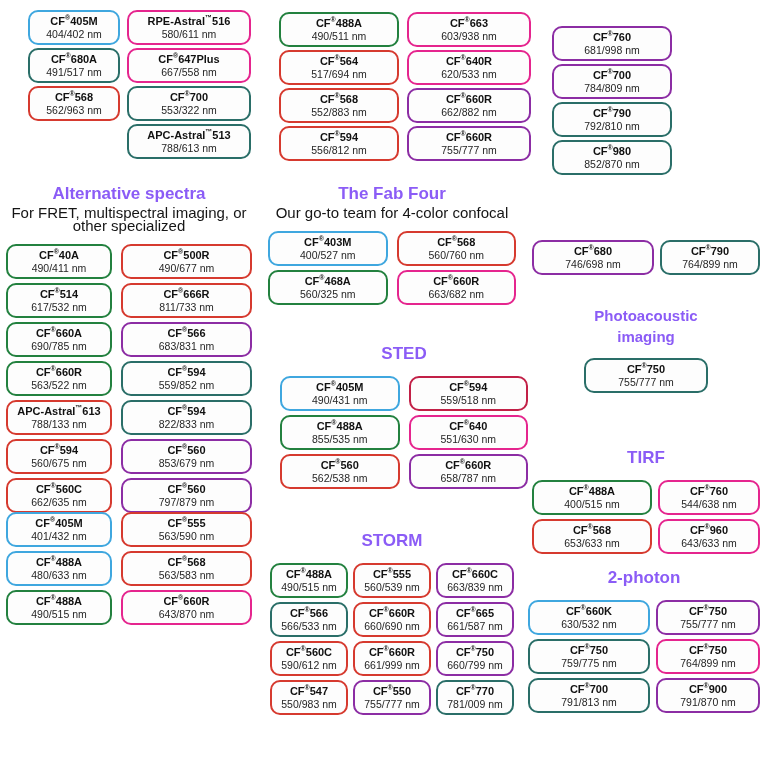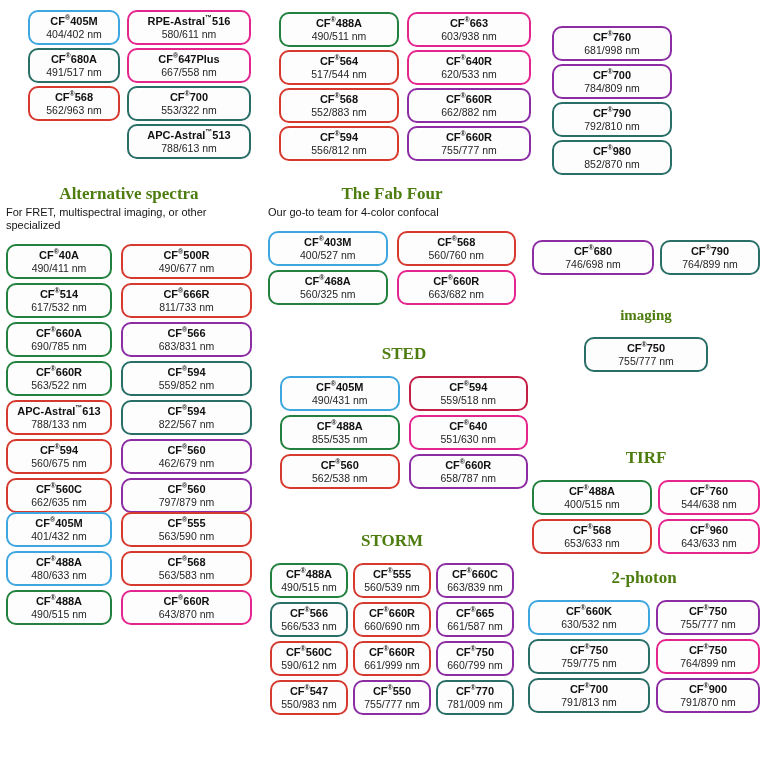--- a/index.html
+++ b/index.html
@@ -8,22 +8,22 @@
   .section{position:absolute;}
   .stack{display:flex;flex-direction:column;gap:3px;}
   .grid2{display:grid;grid-template-columns:1fr 1fr;gap:4px 9px;}
   .grid3{display:grid;grid-template-columns:1fr 1fr 1fr;gap:4px 5px;}
   .pill{background:#fdfdfd;border:2px solid #999;border-radius:10px;
         text-align:center;padding:2px 4px;min-height:27px;
         display:flex;flex-direction:column;justify-content:center;}
   .pill-name{font-weight:bold;font-size:11px;line-height:14px;color:#111;white-space:nowrap;}
   .pill-name sup{font-size:7px;line-height:0;}
   .pill-value{font-size:10.5px;line-height:13px;color:#252525;white-space:nowrap;}
-  .sec-title{font-weight:bold;font-size:17px;line-height:20px;text-align:center;color:#4d7c0f;margin:0 0 2px;font-family:Liberation Serif, serif;}
-  .sec-sub{font-size:11px;line-height:13px;color:#151515;margin:0 0 12px;}
+  .sec-title{font-weight:bold;font-size:17px;line-height:20px;text-align:center;color:#8b5cf6;margin:0 0 2px;}
+  .sec-sub{font-size:15px;line-height:13px;text-align:center;color:#151515;margin:0 0 12px;}
   .title-gap{margin-bottom:12px;}
   
   .pill.blue{border-color:#3FA7DF;}
   .pill.green{border-color:#23813F;}
   .pill.teal{border-color:#2A6E68;}
   .pill.red{border-color:#D63A2F;}
   .pill.pink{border-color:#E5258E;}
   .pill.purple{border-color:#8C2DA4;}
   .pill.crimson{border-color:#C22047;}
   
@@ -86,21 +86,21 @@
         <div class="pill-value">788/613 nm</div>
       </div>
     </div>
   <div class="section stack" id="sec-topcol3">
       <div class="pill green">
         <div class="pill-name">CF<sup>®</sup>488A</div>
         <div class="pill-value">490/511 nm</div>
       </div>
       <div class="pill red">
         <div class="pill-name">CF<sup>®</sup>564</div>
-        <div class="pill-value">517/544 nm</div>
+        <div class="pill-value">517/694 nm</div>
       </div>
       <div class="pill red">
         <div class="pill-name">CF<sup>®</sup>568</div>
         <div class="pill-value">552/883 nm</div>
       </div>
       <div class="pill red">
         <div class="pill-name">CF<sup>®</sup>594</div>
         <div class="pill-value">556/812 nm</div>
       </div>
     </div>
@@ -176,29 +176,29 @@
         <div class="pill teal">
           <div class="pill-name">CF<sup>®</sup>594</div>
           <div class="pill-value">559/852 nm</div>
         </div>
         <div class="pill red">
           <div class="pill-name">APC-Astral<sup>™</sup>613</div>
           <div class="pill-value">788/133 nm</div>
         </div>
         <div class="pill teal">
           <div class="pill-name">CF<sup>®</sup>594</div>
-          <div class="pill-value">822/567 nm</div>
+          <div class="pill-value">822/833 nm</div>
         </div>
         <div class="pill red">
           <div class="pill-name">CF<sup>®</sup>594</div>
           <div class="pill-value">560/675 nm</div>
         </div>
         <div class="pill purple">
           <div class="pill-name">CF<sup>®</sup>560</div>
-          <div class="pill-value">462/679 nm</div>
+          <div class="pill-value">853/679 nm</div>
         </div>
         <div class="pill red">
           <div class="pill-name">CF<sup>®</sup>560C</div>
           <div class="pill-value">662/635 nm</div>
         </div>
         <div class="pill purple">
           <div class="pill-name">CF<sup>®</sup>560</div>
           <div class="pill-value">797/879 nm</div>
         </div>
       </div>
@@ -347,20 +347,21 @@
           <div class="pill-value">746/698 nm</div>
         </div>
         <div class="pill teal">
           <div class="pill-name">CF<sup>®</sup>790</div>
           <div class="pill-value">764/899 nm</div>
         </div>
       </div>
   </div>
 
   <div class="section" id="sec-photo">
+    <div class="sec-title">Photoacoustic</div>
     <div class="sec-title">imaging</div>
     <div class="pillwrap stack">
         <div class="pill teal">
           <div class="pill-name">CF<sup>®</sup>750</div>
           <div class="pill-value">755/777 nm</div>
         </div>
       </div>
   </div>
 
   <div class="section" id="sec-tirf">

